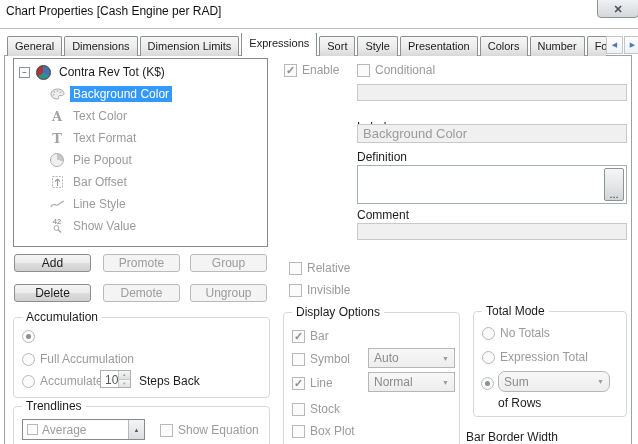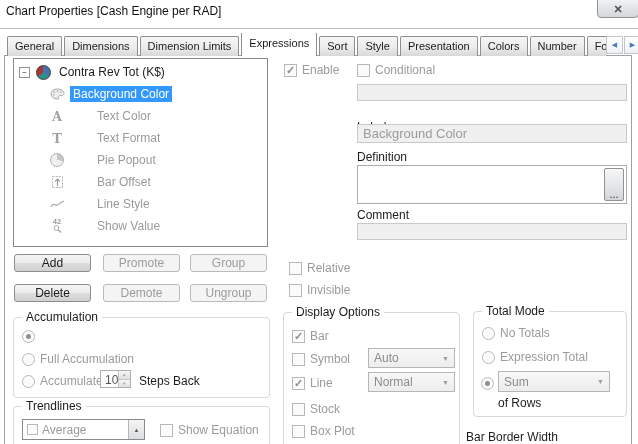--- a/index.html
+++ b/index.html
@@ -21,21 +21,21 @@
   .tab.active{height:23px;line-height:21px;background:#fff;font-size:11px;position:relative;z-index:4;}
   .tabarrows{left:606px;top:36px;display:flex;gap:1px;z-index:5;}
   .tarr{width:15px;height:16px;border:1px solid #c2c6ca;background:linear-gradient(#fff,#eef1f4);
         display:flex;align-items:center;justify-content:center;color:#4d7ab8;font-size:7px;}
   
   .tree{left:13px;top:58px;width:255px;height:189px;background:#fff;border:1px solid #848a90;box-sizing:border-box;}
   .trow{position:absolute;display:flex;align-items:center;gap:5px;height:16px;}
   .expander{width:9px;height:9px;border:1px solid #8d9296;background:#fff;display:flex;align-items:center;justify-content:center;flex:none;}
   .expander span{font-size:8px;line-height:7px;color:#333;}
   .tlabel{font-size:12px;color:#1c1c1c;padding:1px 3px;}
-  .tlabel.g{color:#9b9b9b;margin-left:24px;}
+  .tlabel.g{color:#9b9b9b;}
   .tlabel.sel{background:#3399ff;color:#fff;}
   .ico{flex:none;display:inline-flex;align-items:center;justify-content:center;width:16px;height:15px;}
   .ico-pieroot{width:13px;height:13px;border-radius:50%;border:1px solid #3c3c3c;
      background:conic-gradient(#4472b0 0 120deg,#2f8e8e 120deg 235deg,#aa3631 235deg 360deg);}
   .ico-letter{font-family:"DejaVu Serif",serif;font-weight:bold;font-size:13px;color:#a3a3a3;line-height:13px;}
   .ico-piepop{width:12px;height:12px;border-radius:50%;border:1px solid #b0b0b0;
      background:conic-gradient(#c7c7c7 0 100deg,#f0f0f0 100deg 360deg);}
   .ico-val{display:inline-flex;flex-direction:column;align-items:center;line-height:6px;}
   .ico-val b{font-size:7.5px;color:#9a9a9a;text-align:center;}
   
@@ -316,21 +316,21 @@
     <span class="rb"></span>
     <span class="g">No Totals</span>
   </div>
   <div class="row" style="left:482px;top:350px;">
     <span class="rb"></span>
     <span class="g">Expression Total</span>
   </div>
   <div class="row" style="left:481px;top:377px;">
     <span class="rb sel"></span>
   </div>
-  <div class="combo" style="left:498px;top:371px;width:112px;height:21px;">
+  <div class="combo" style="left:498px;top:371px;width:112px;height:21px;border-radius:7px;">
     <span>Sum</span>
     <span class="carrow">▼</span>
   </div>
   <div class="cap" style="left:498px;top:396px;">of Rows</div>
 
   <div class="cap" style="left:466px;top:430px;">Bar Border Width</div>
 
 </div>
 
 </body></html>

